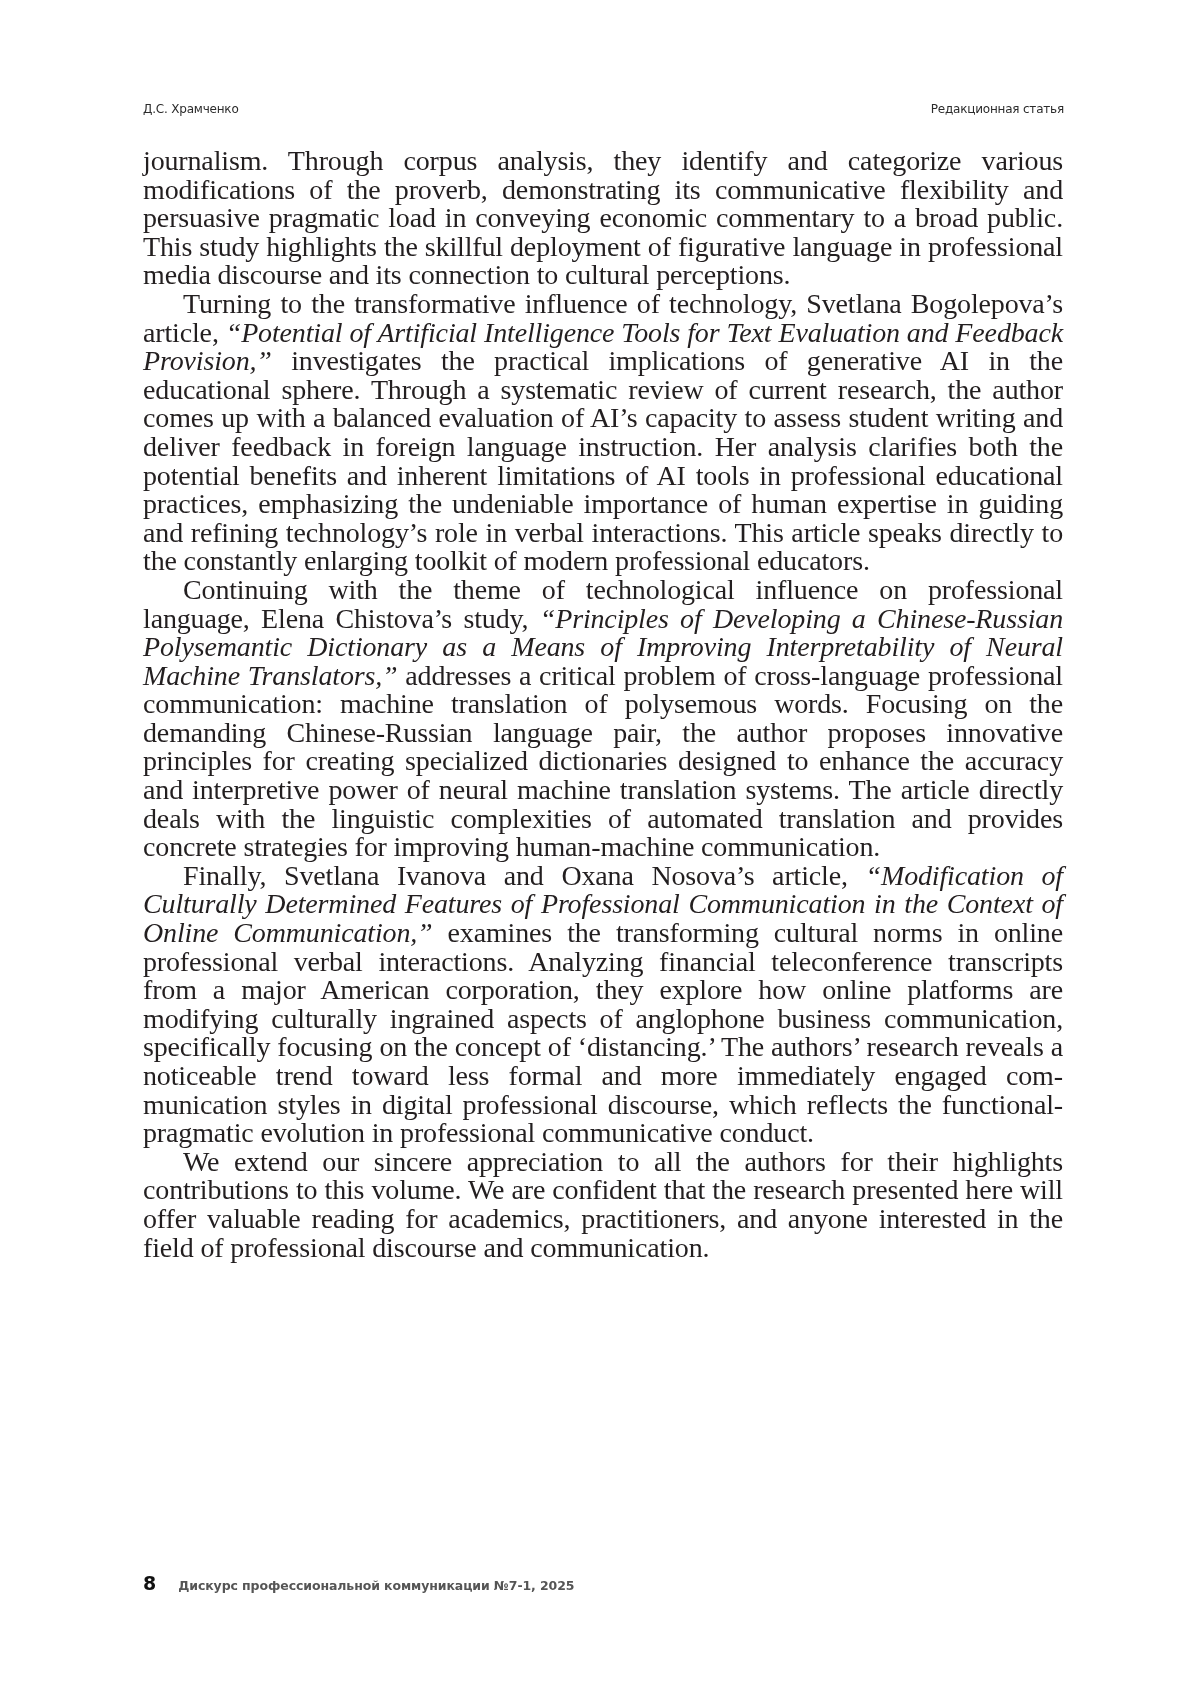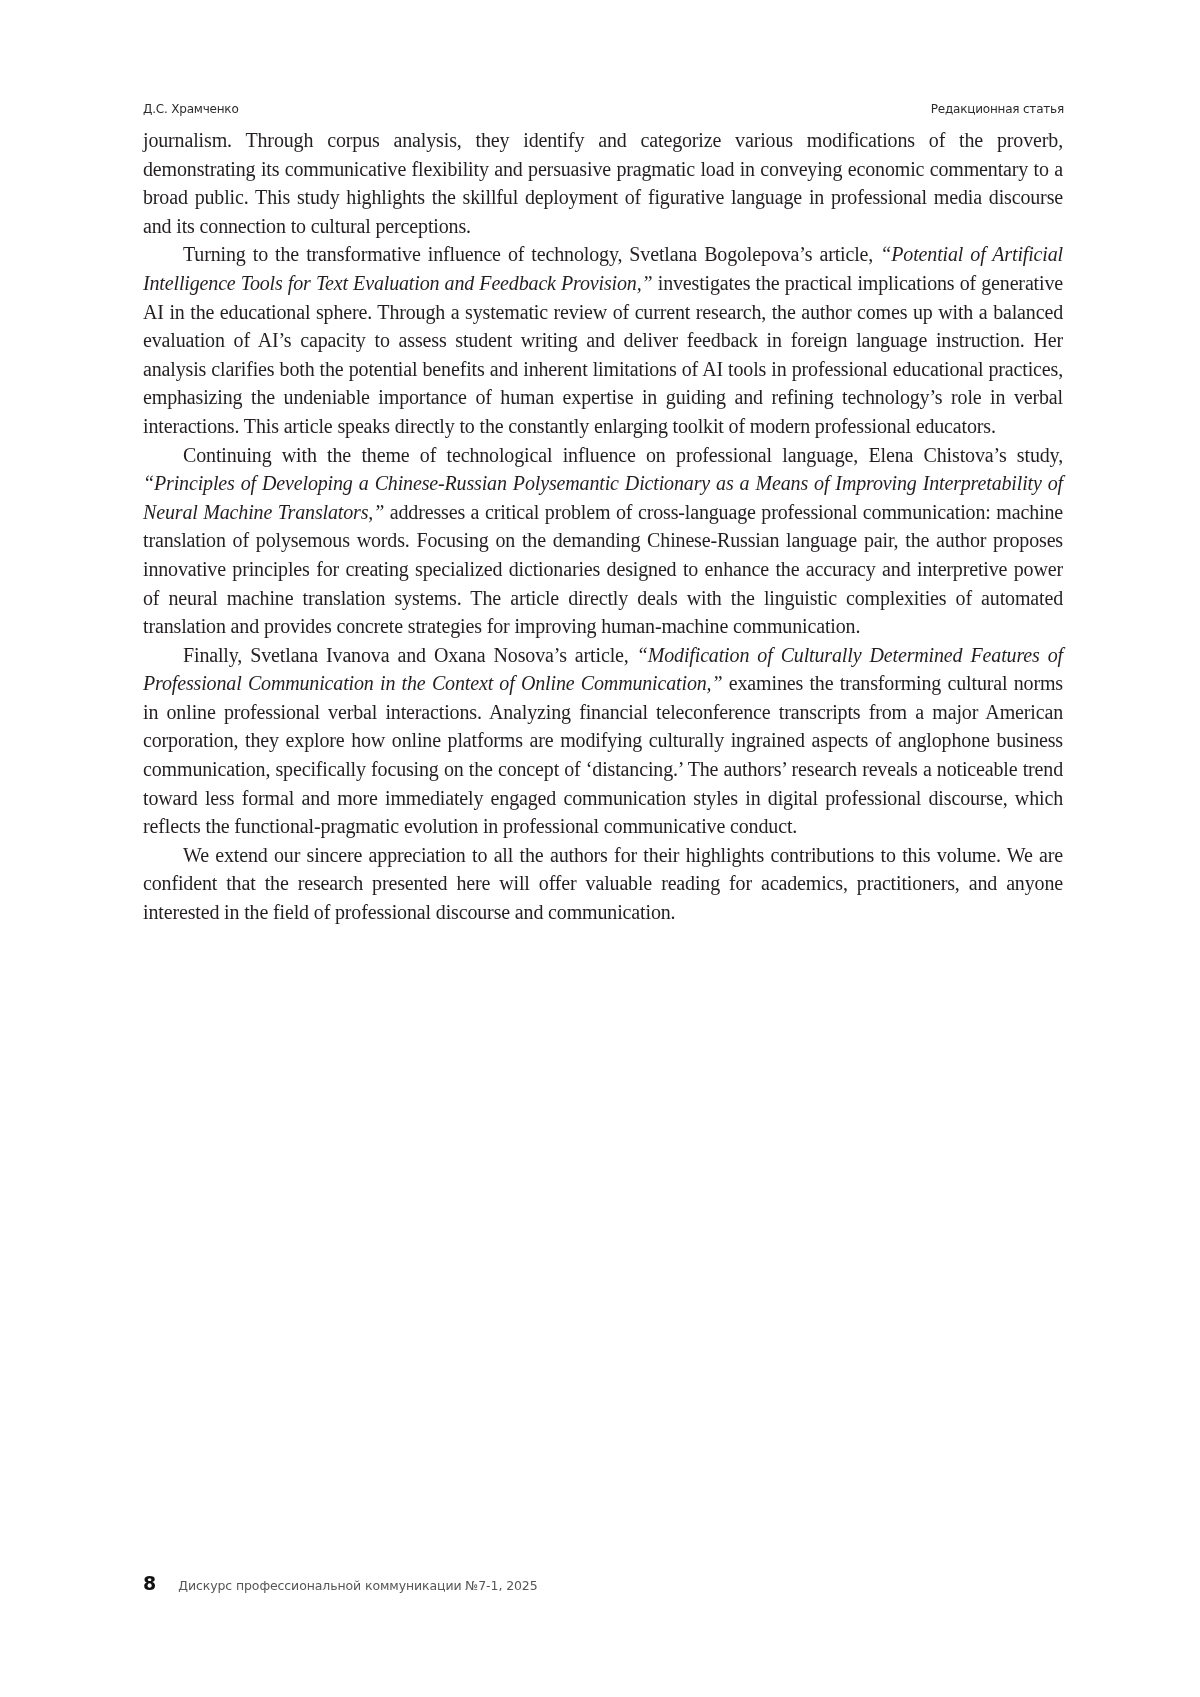--- a/index.html
+++ b/index.html
@@ -22,25 +22,25 @@
       display: flex;
       justify-content: space-between;
       font-family: "DejaVu Sans", sans-serif;
       font-size: 12px;
       color: #2b2b2b;
       letter-spacing: -0.2px;
       align-items: center;
     }
     .body-text {
       position: absolute;
-      top: 126px;
+      top: 147px;
       left: 143px;
       width: 920px;
       font-family: "Liberation Serif", serif;
-      font-size: 20px;
+      font-size: 28px;
       line-height: 28.6px;
       text-align: justify;
       hyphens: manual;
       color: #231f20;
       letter-spacing: -0.15px;
     }
     .body-text p {
       margin: 0;
       text-indent: 40px;
     }
@@ -62,20 +62,21 @@
     .footer .page-number {
       font-weight: bold;
       font-size: 19px;
       color: #111111;
       margin-right: 22px;
     }
     .footer .journal {
       font-size: 12.5px;
       color: #555555;
       letter-spacing: -0.1px;
+      font-weight: bold;
     }
   </style>
 </head>
 <body>
 
 <header class="running-head">
   <span>Д.С. Храмченко</span>
   <span>Редакционная статья</span>
 </header>
 

